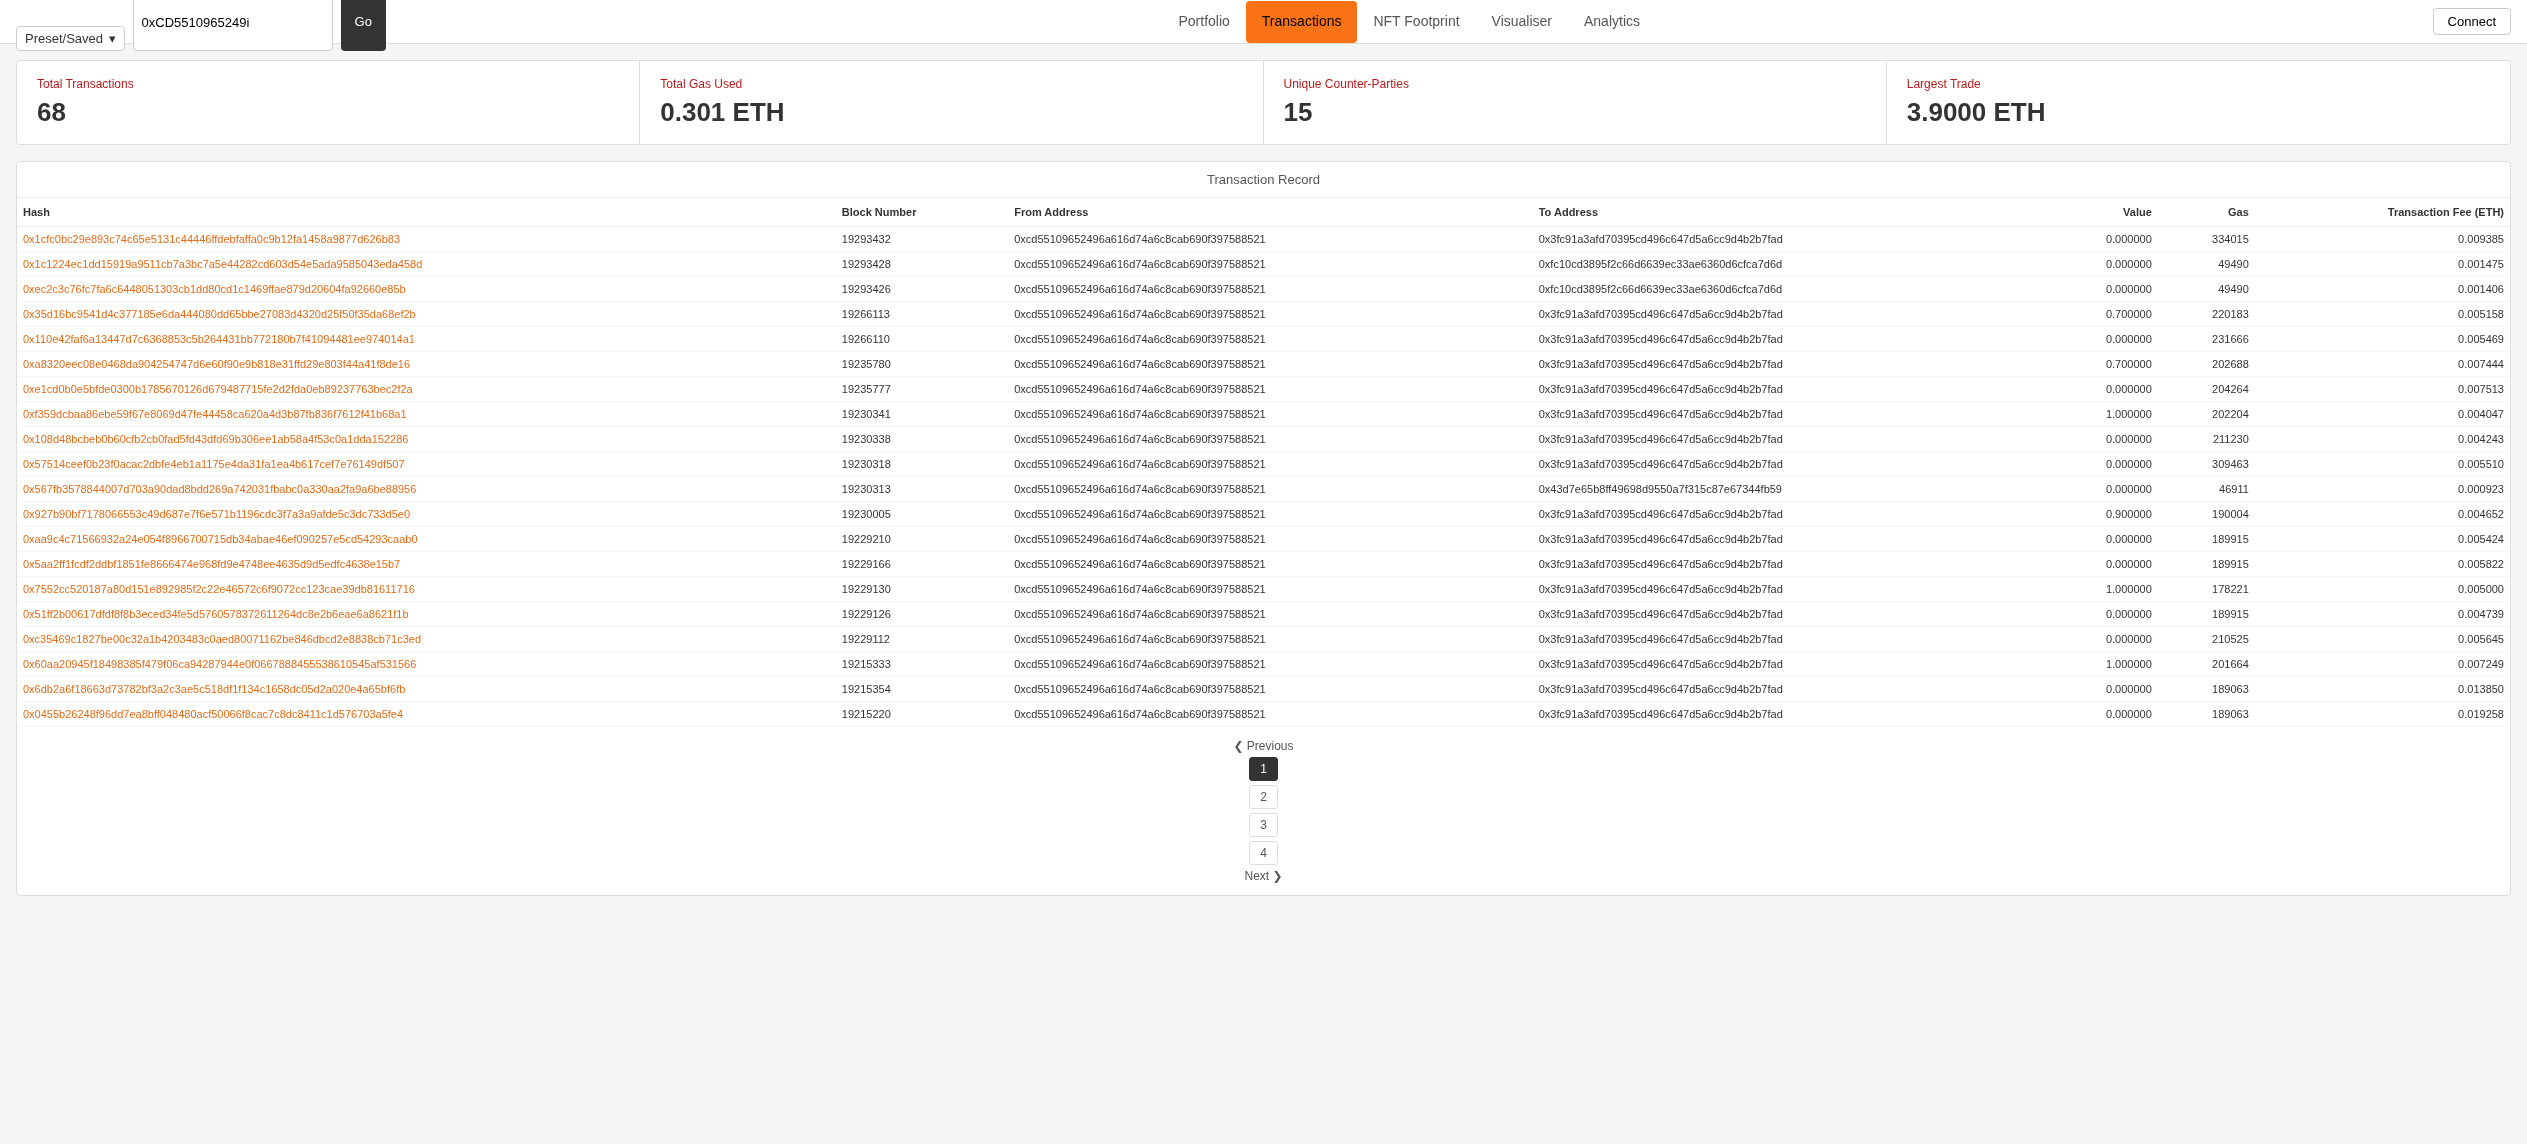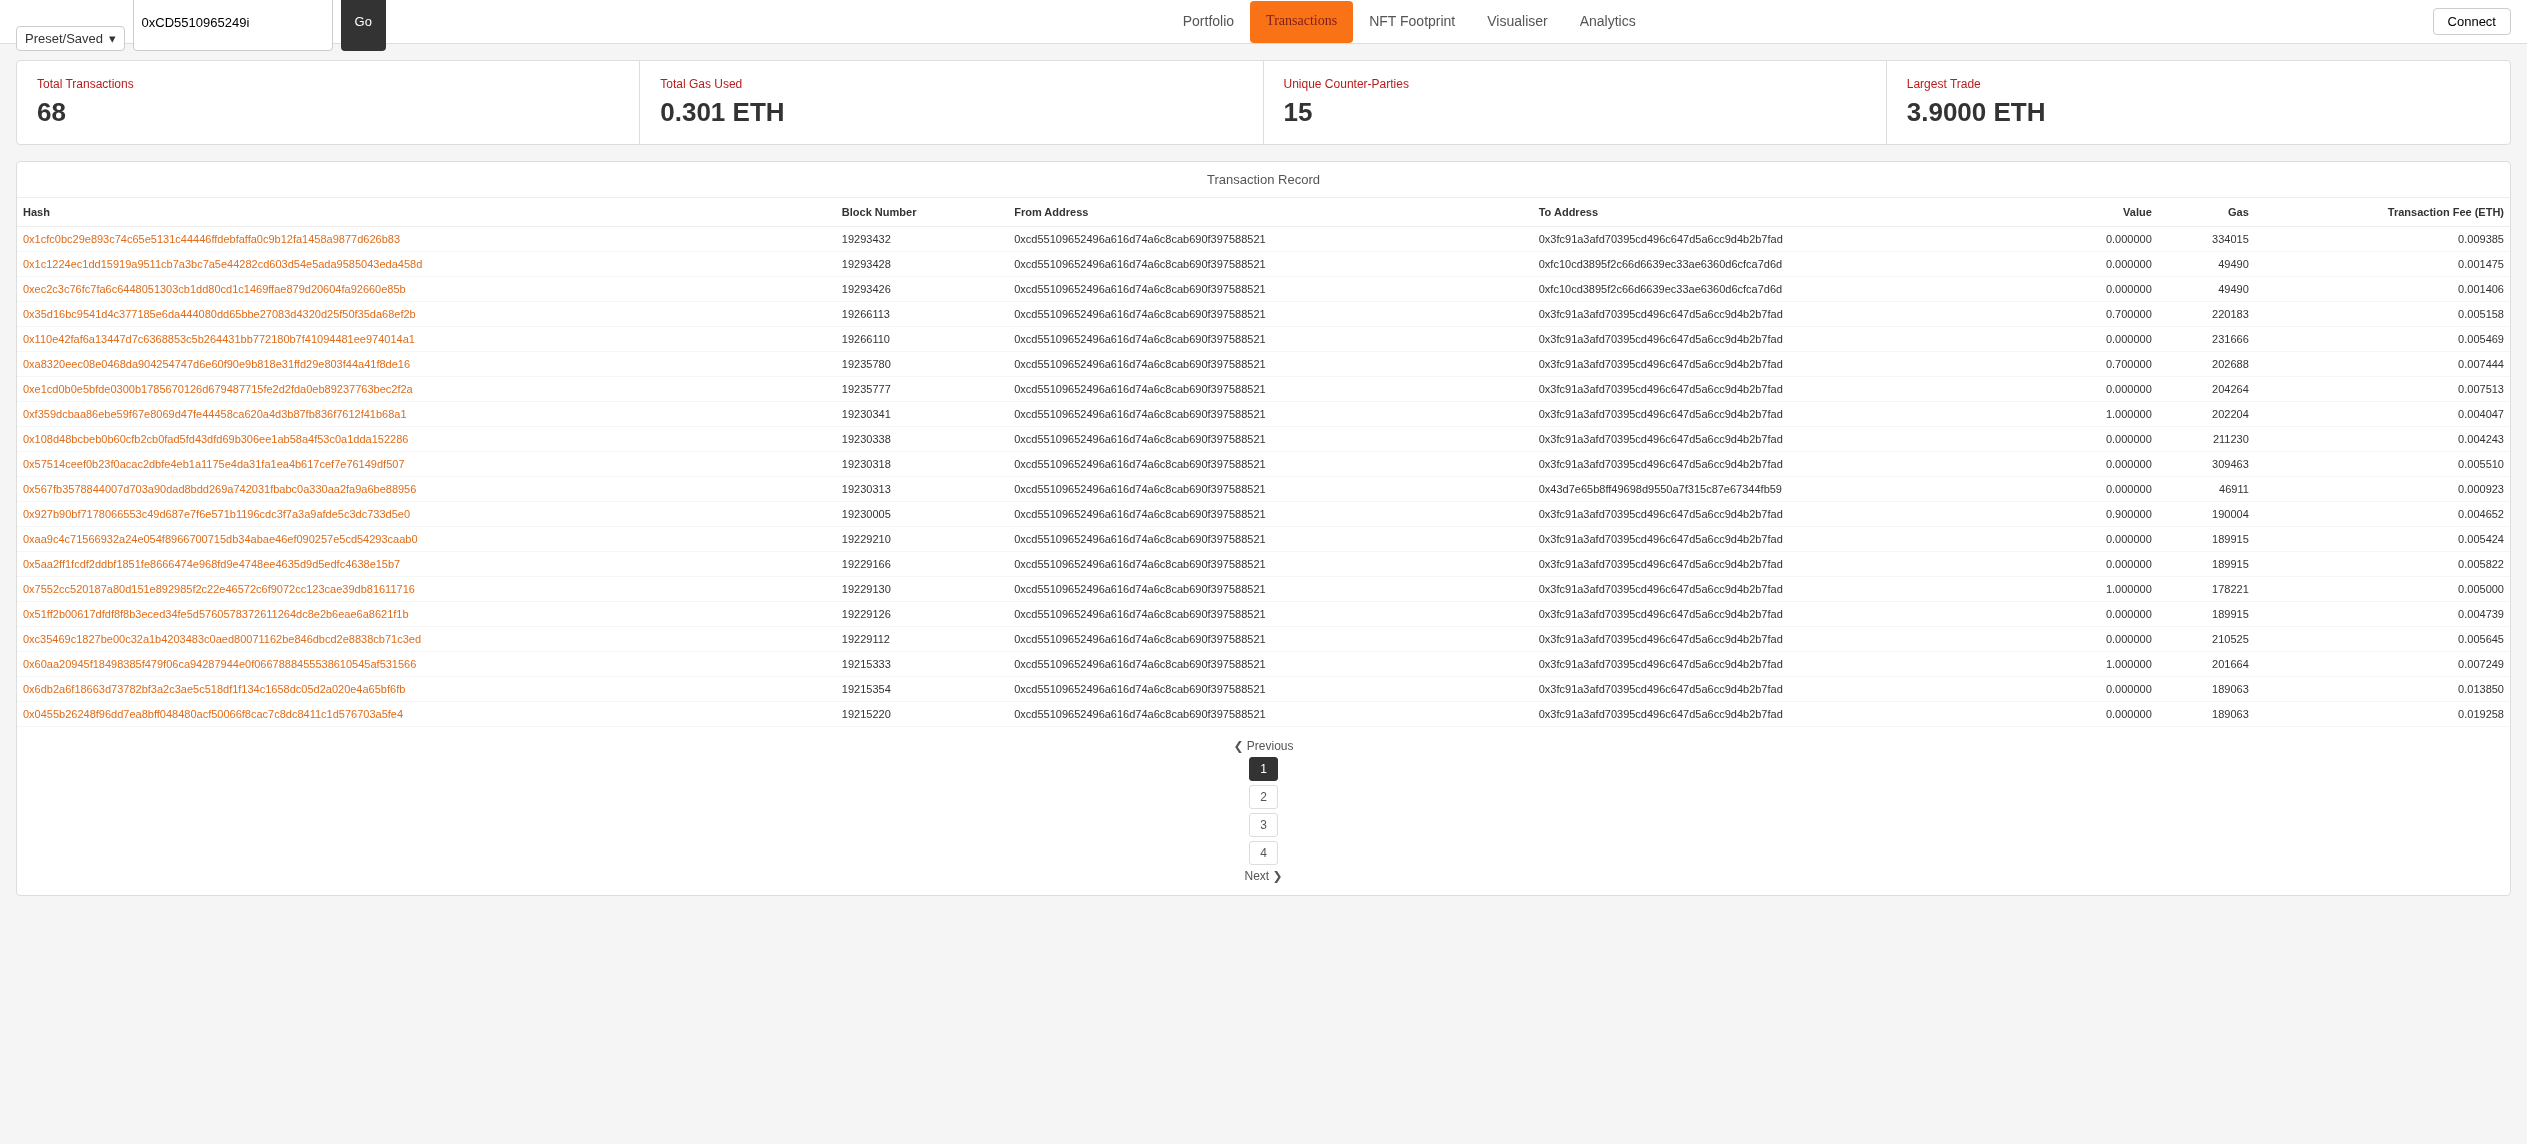--- a/index.html
+++ b/index.html
@@ -24,21 +24,21 @@
     .go-btn {
       background: #333; color: #ffffff; border: none; border-radius: 4px;
       padding: 22px 14px; cursor: pointer; font-size: 13px;
     }
     .nav-tabs { display: flex; align-items: flex-start; gap: 0; }
     .nav-tab {
       padding: 12px 16px; cursor: pointer; font-size: 14px; color: #555;
       border-bottom: 2px solid transparent;
     }
     .nav-tab.active {
-      background: #f97316; color: #7f1d1d; border-radius: 4px; font-family: Liberation Serif, serif;
+      background: #f97316; color: #000000; border-radius: 4px;
     }
     .connect-btn {
       border: 1px solid #ccc; border-radius: 4px; padding: 5px 14px;
       cursor: pointer; font-size: 13px; background: #fff;
     }
 
     
     .stats-row {
       display: grid; grid-template-columns: 1fr 1fr 1fr 1fr;
       gap: 0; margin: 16px; background: #fff;

